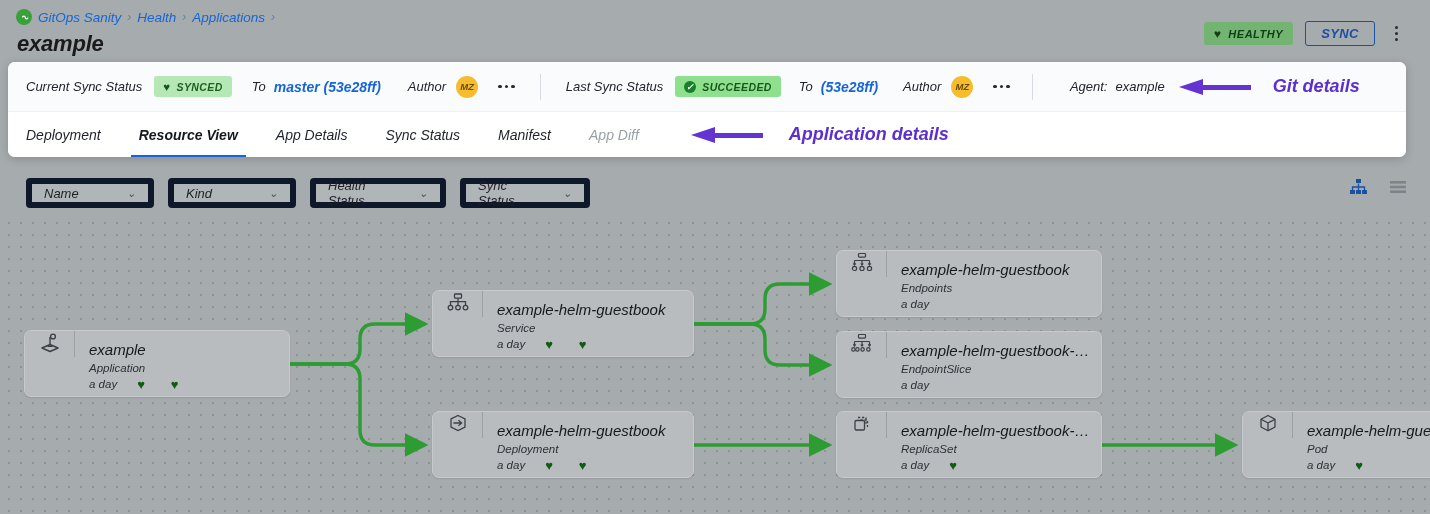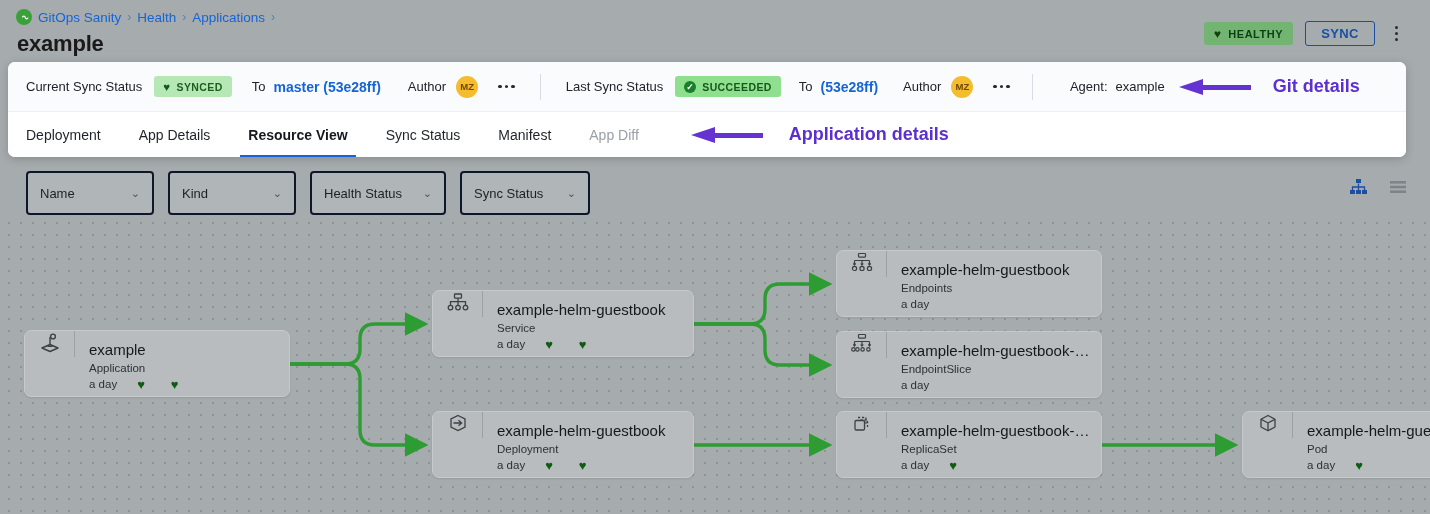--- a/index.html
+++ b/index.html
@@ -6,20 +6,21 @@
   html, body {
     width: 1430px; height: 514px;
     font-family: "Liberation Sans", sans-serif;
     overflow: hidden;
     background: #fff;
   }
   #app {
     position: relative;
     width: 1430px; height: 514px;
     background: #fef9c3;
+    font-style: italic;
   }
 
   
   .veil {
     position: absolute; inset: 0;
     background: #a6abae;
     z-index: 1;
   }
 
   
@@ -152,21 +153,21 @@
   .tab.disabled { color: #9aa0a8; }
 
   
   .filterbar {
     position: absolute; left: 0; top: 168px; width: 1430px; height: 50px;
     z-index: 3;
     display: flex; align-items: center;
     padding-left: 26px; gap: 14px;
   }
   .filter-select {
-    height: 44px; border: 2px solid #0f172a; border-radius: 4px;
+    height: 30px; border: 6px solid #0f172a; border-radius: 4px;
     background: #b0b5b8;
     display: flex; align-items: center; justify-content: space-between;
     padding: 0 12px;
     font-size: 13px; color: #1d2125;
   }
   .filter-select .chev {
     margin-left: 18px; color: #4d5358; font-size: 11px;
   }
   .view-icons {
     position: absolute; right: 22px; top: 9px;
@@ -297,22 +298,22 @@
 
       <span class="arrow-left" style="margin-left:14px">
         <span class="shaft"></span>
           <span class="head"></span>
       </span>
       <span class="note-text" style="margin-left:22px">Git details</span>
     </div>
 
     <div class="tabs-row">
       <div class="tab">Deployment</div>
+      <div class="tab active">Resource View</div>
       <div class="tab">App Details</div>
-      <div class="tab active">Resource View</div>
       <div class="tab">Sync Status</div>
       <div class="tab">Manifest</div>
       <div class="tab disabled">App Diff</div>
 
       <span class="arrow-left" style="margin-left:14px">
         <span class="shaft"></span>
           <span class="head"></span>
       </span>
       <span class="note-text" style="margin-left:26px">Application details</span>
     </div>

